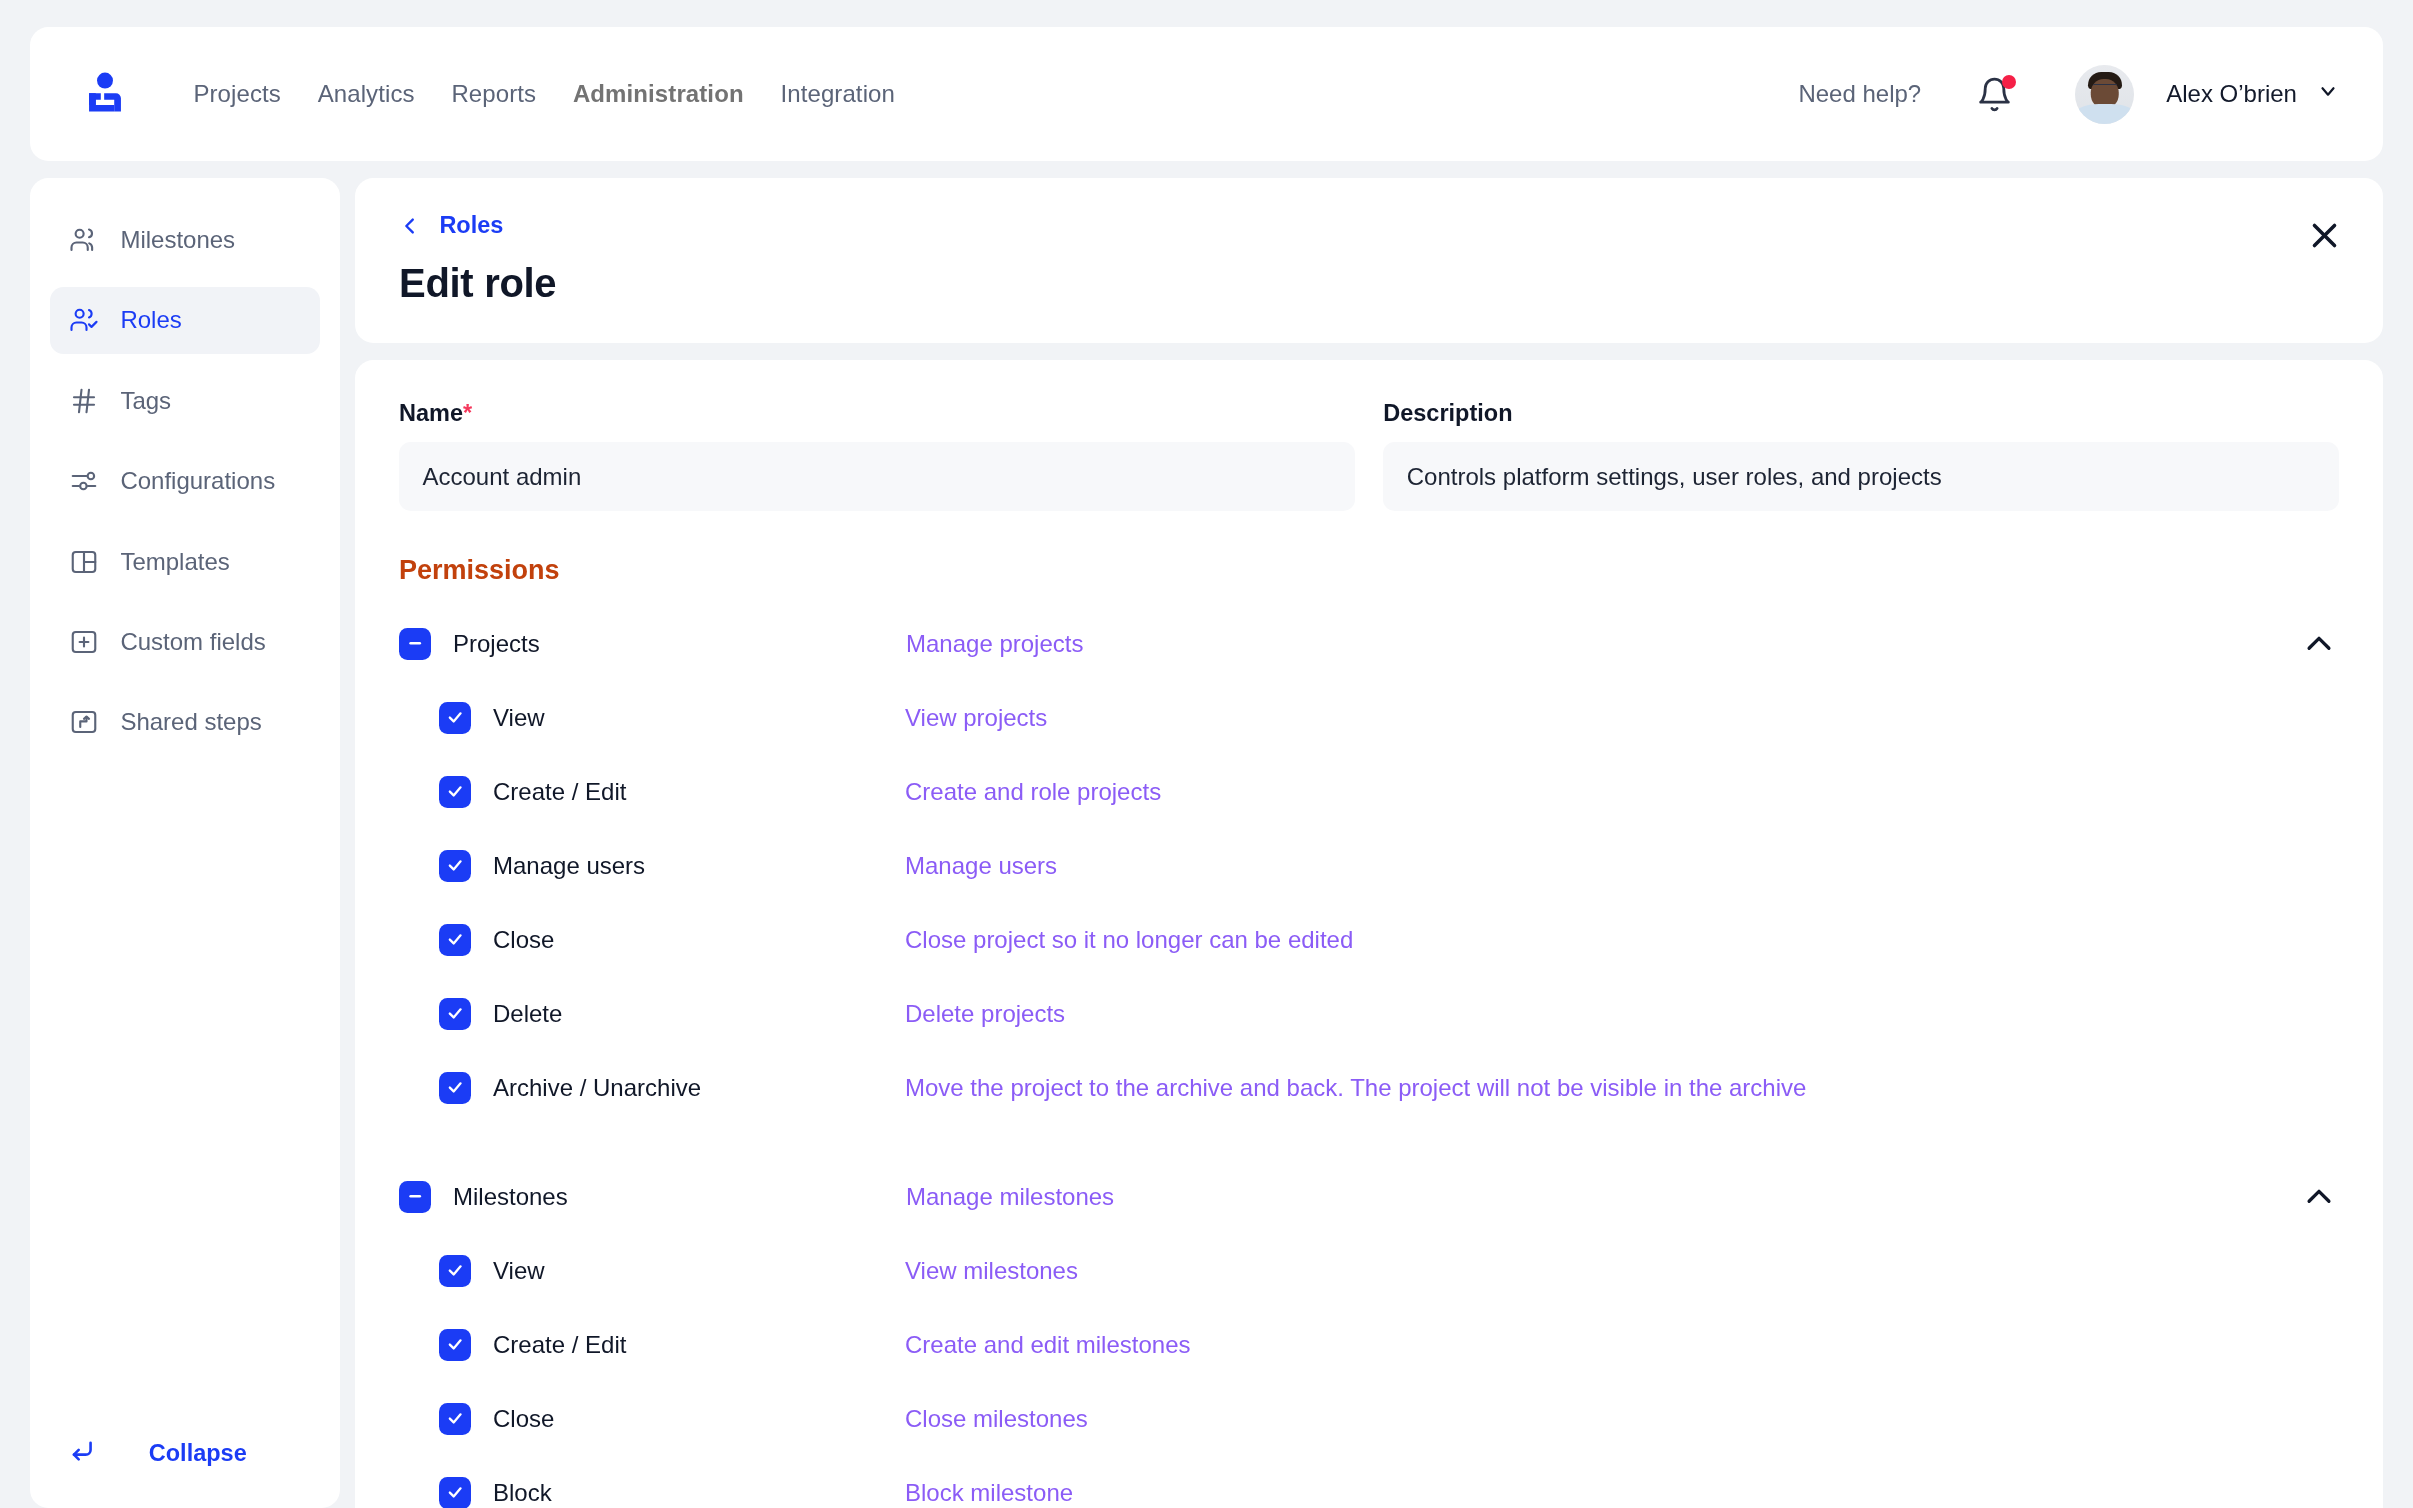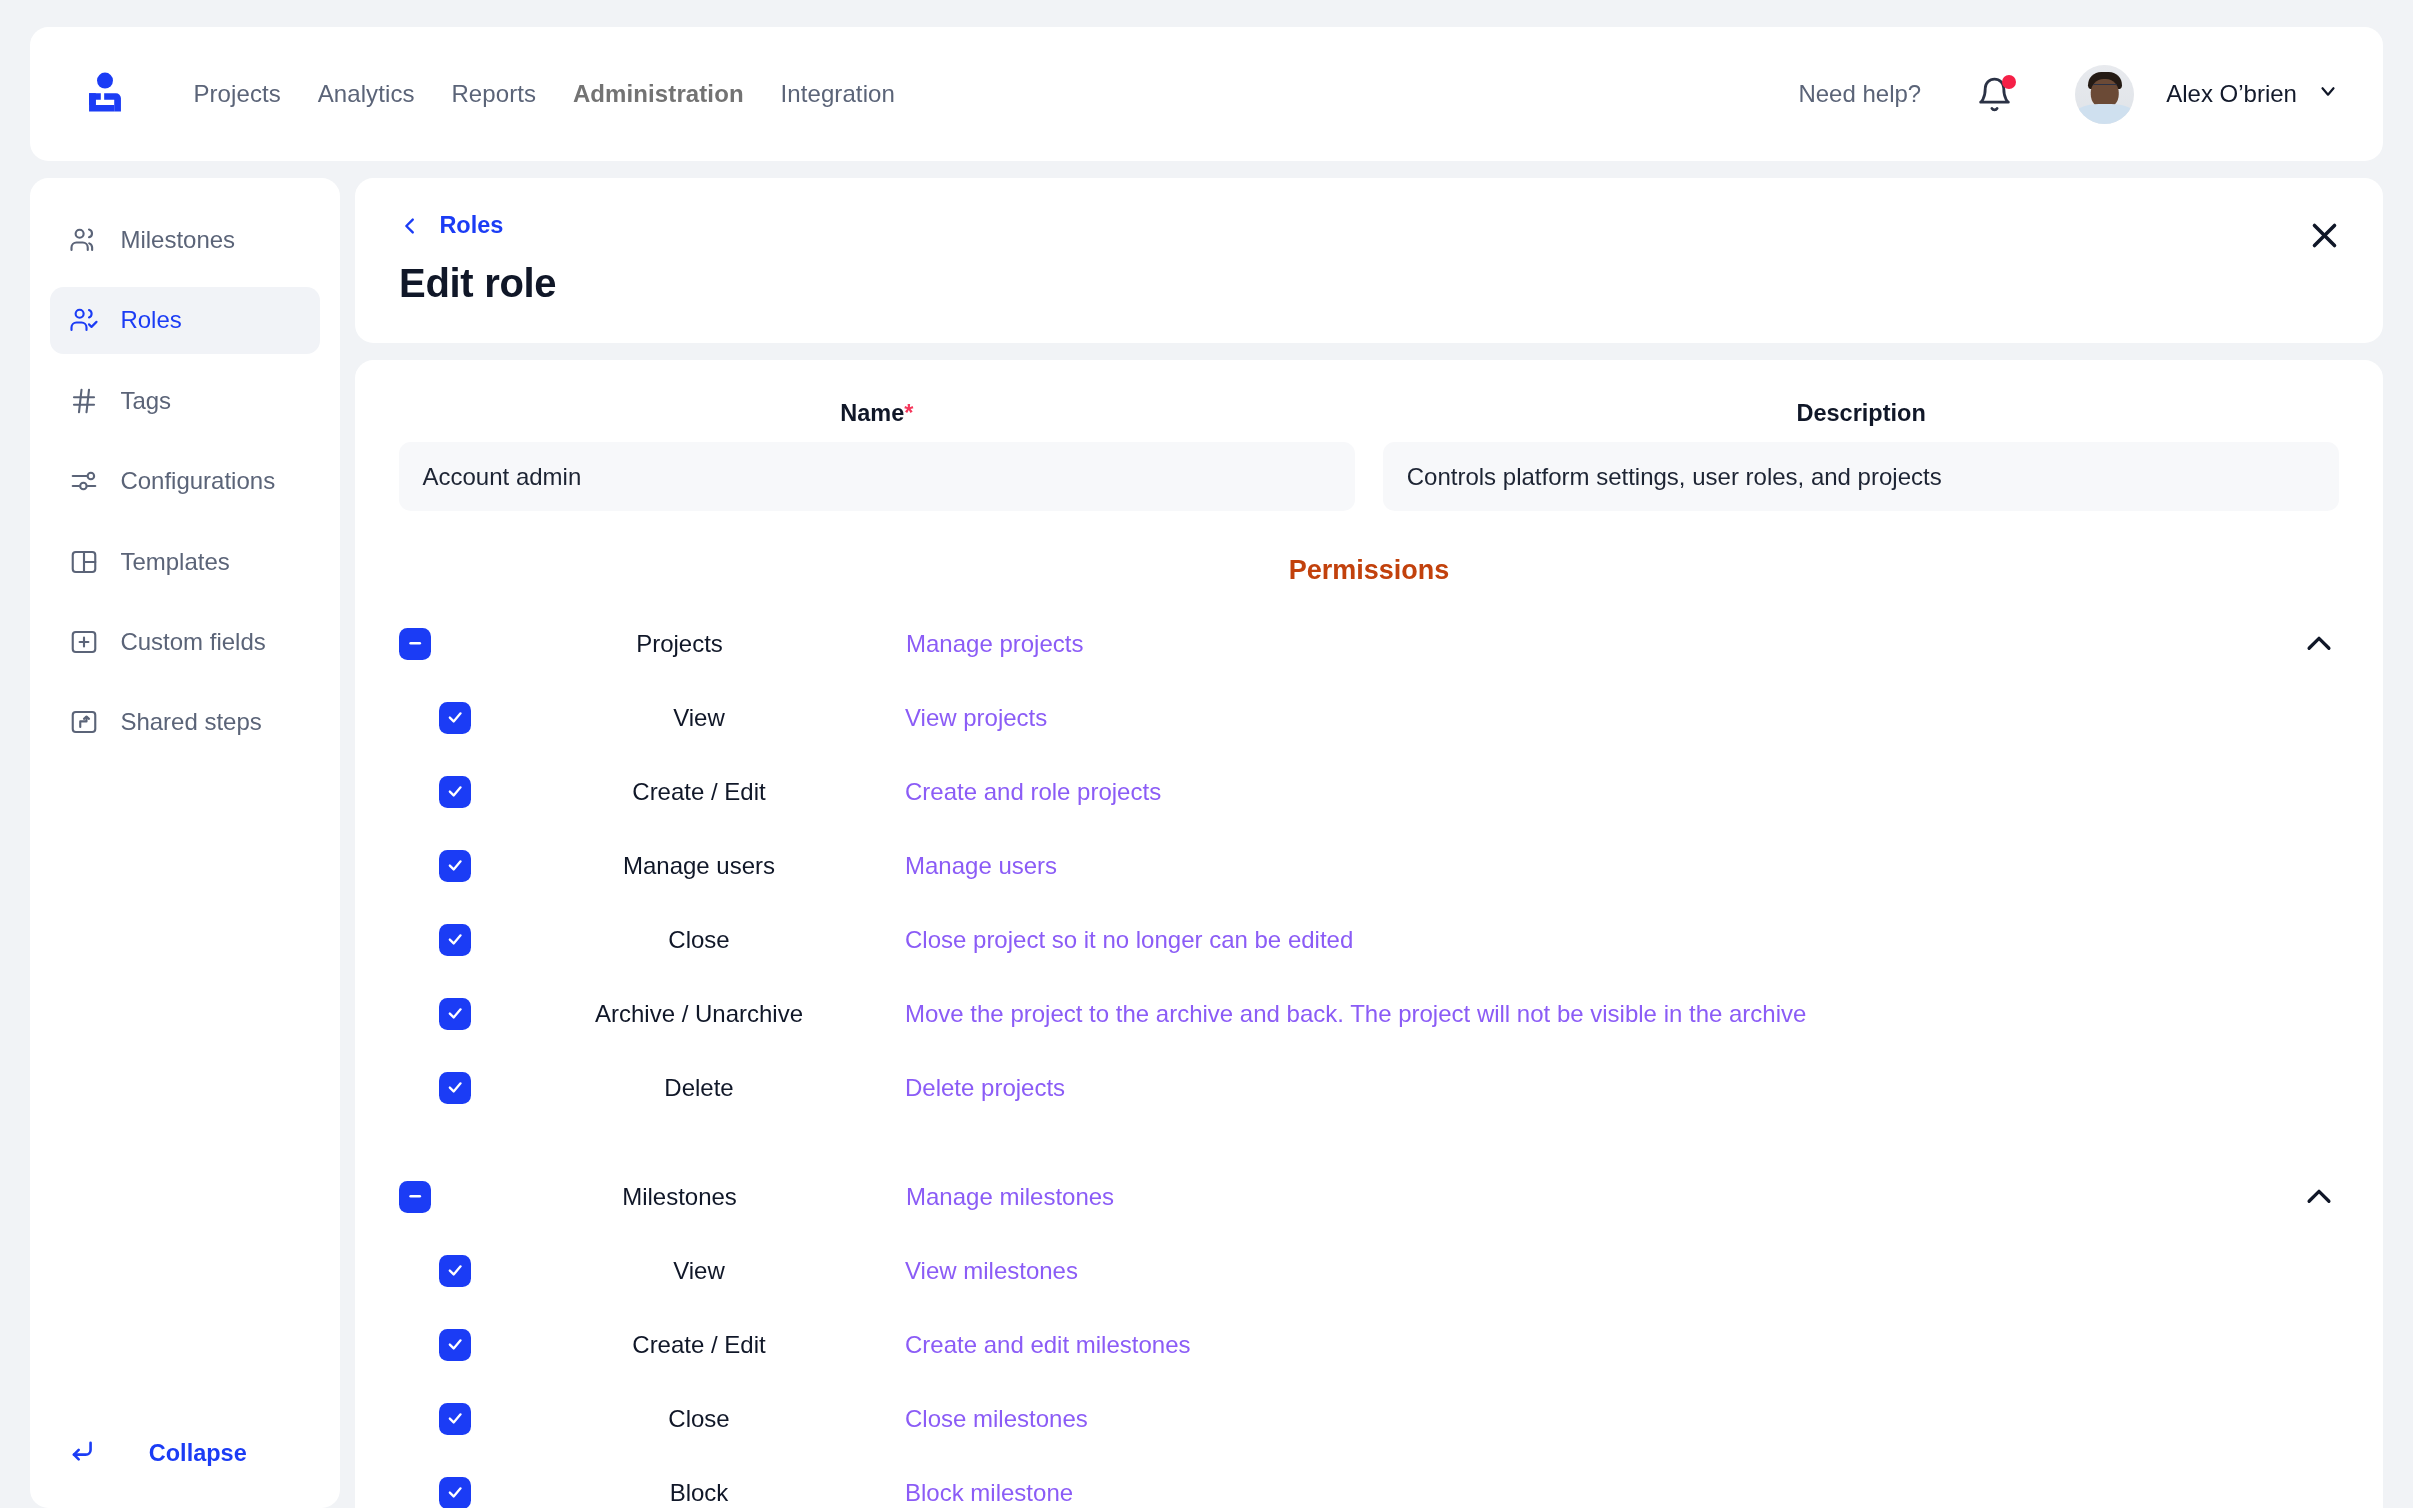--- a/index.html
+++ b/index.html
@@ -111,21 +111,21 @@
   .breadcrumb-label { color: #1b3cf5; font-size: 23.5px; font-weight: bold; }
   .page-title { font-size: 40px; font-weight: bold; color: #101728; margin-top: 22px; letter-spacing: -0.3px; }
   .close-x {
     position: absolute; right: 40px; top: 39px;
     width: 37px; height: 37px; cursor: pointer;
   }
 
   .panel-body {
     background: #fff; border-radius: 18.4px 18.4px 0 0;
     padding: 40px 44px 0 44px;
-    flex: 1 1 auto; min-height: 0; overflow: hidden; text-align: center;
+    flex: 1 1 auto; min-height: 0; overflow: hidden;
   }
 
   .fields-row { display: flex; gap: 28.5px; }
   .field { flex: 1 1 0; min-width: 0; }
   .field-label { font-size: 23.5px; color: #101728; font-weight: bold; margin-bottom: 15px; }
   .req { color: #f5385c; }
   .field-input {
     background: #f7f8fa;
     border-radius: 11.7px;
     height: 69px;
@@ -390,32 +390,32 @@
             <span class="row-label">Close</span>
             <span class="row-desc">Close project so it no longer can be edited</span>
           </div>
 
           <div class="row sub">
             <span class="cb">
               <svg width="18.4" height="18.4" viewBox="0 0 24 24" fill="none" stroke="#fff" stroke-width="3" stroke-linecap="round" stroke-linejoin="round">
                   <polyline points="5 12.5 10 17.5 19 7"></polyline>
                 </svg>
             </span>
+            <span class="row-label">Delete</span>
+            <span class="row-desc">Delete projects</span>
+          </div>
+
+          <div class="row sub">
+            <span class="cb">
+              <svg width="18.4" height="18.4" viewBox="0 0 24 24" fill="none" stroke="#fff" stroke-width="3" stroke-linecap="round" stroke-linejoin="round">
+                  <polyline points="5 12.5 10 17.5 19 7"></polyline>
+                </svg>
+            </span>
             <span class="row-label">Archive / Unarchive</span>
             <span class="row-desc">Move the project to the archive and back. The project will not be visible in the archive</span>
-          </div>
-
-          <div class="row sub">
-            <span class="cb">
-              <svg width="18.4" height="18.4" viewBox="0 0 24 24" fill="none" stroke="#fff" stroke-width="3" stroke-linecap="round" stroke-linejoin="round">
-                  <polyline points="5 12.5 10 17.5 19 7"></polyline>
-                </svg>
-            </span>
-            <span class="row-label">Delete</span>
-            <span class="row-desc">Delete projects</span>
           </div>
         </div>
 
         <div class="group" style="margin-top:62px;">
           <div class="group-head">
             <span class="cb">
               <svg width="18.4" height="18.4" viewBox="0 0 24 24" fill="none" stroke="#ffffff" stroke-width="3.4" stroke-linecap="round">
                 <line x1="6" y1="12" x2="18" y2="12"></line>
               </svg>
             </span>

